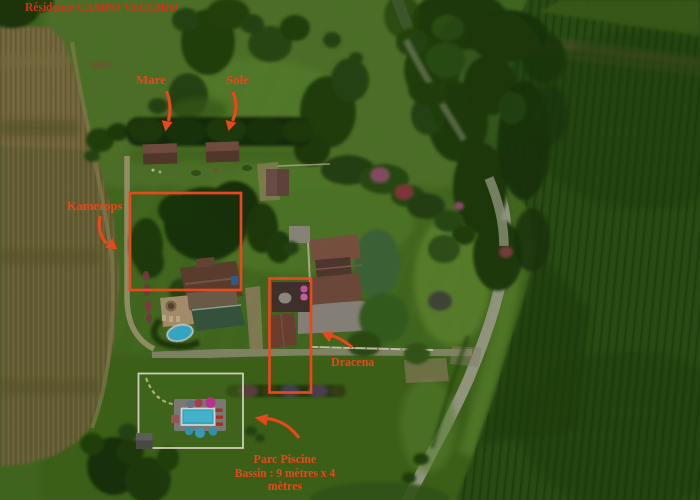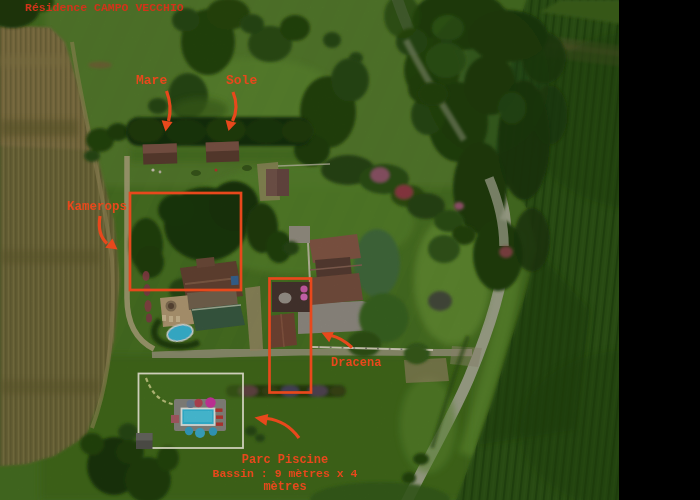--- a/index.html
+++ b/index.html
@@ -1,16 +1,16 @@
 <!DOCTYPE html>
 <html><head>
 <meta charset="utf-8">
 <style>
   html,body{margin:0;padding:0;background:#000;}
-  #stage{position:relative;width:619px;height:500px;overflow:hidden;font-family:Liberation Mono, monospace;}
+  #stage{position:relative;width:700px;height:500px;overflow:hidden;font-family:Liberation Serif, serif;}
 </style>
 </head>
 <body>
 <div id="stage">
 <svg width="700" height="500" viewBox="0 0 700 500">
 <defs>
   <filter id="b1" x="-30%" y="-30%" width="160%" height="160%">
           <feGaussianBlur stdDeviation="1.4"></feGaussianBlur>
         </filter>
   <filter id="b2" x="-40%" y="-40%" width="180%" height="180%">

